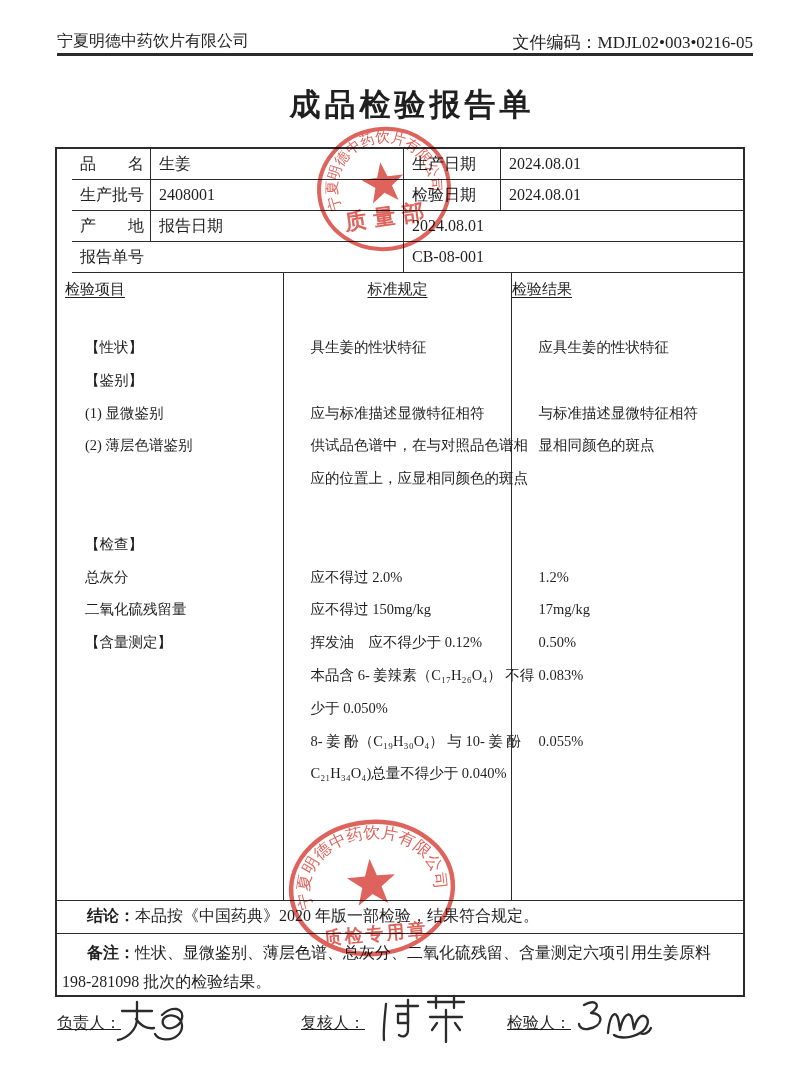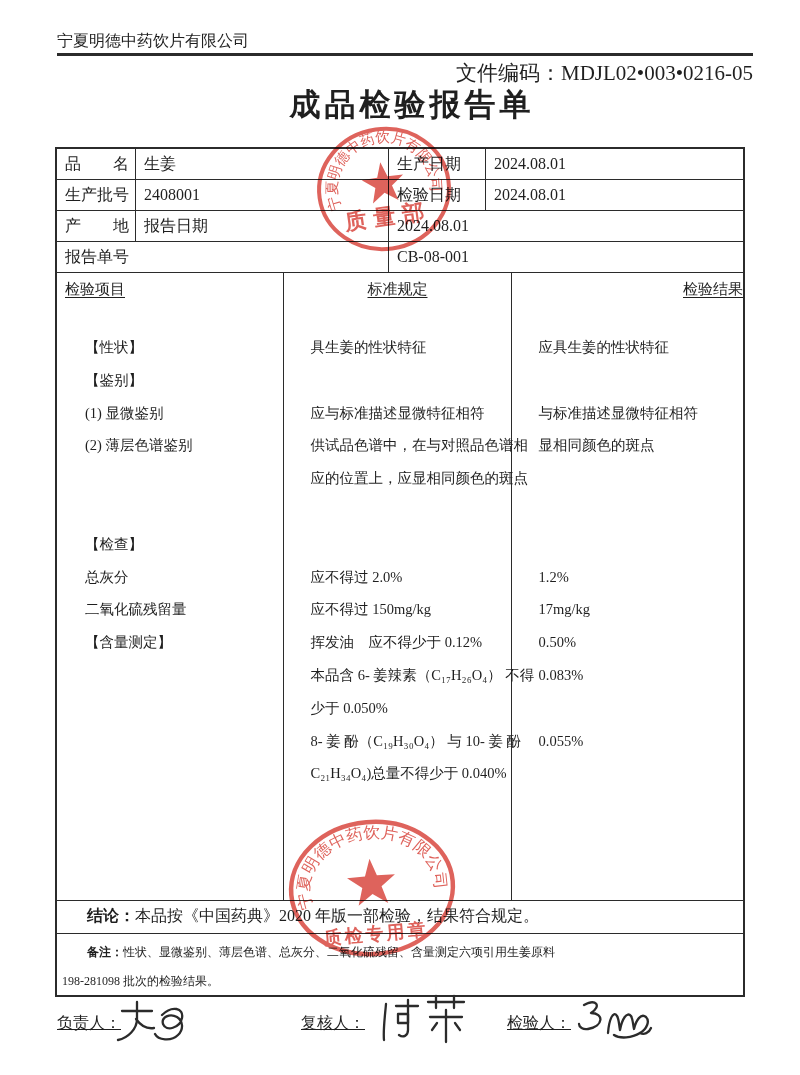--- a/index.html
+++ b/index.html
@@ -3,44 +3,44 @@
 <meta charset="utf-8">
 <style>
   html,body{margin:0;padding:0;}
   body{
     width:800px;height:1075px;position:relative;background:#ffffff;
     font-family:"Liberation Serif","DejaVu Serif",serif;color:#1f1f1f;overflow:hidden;
   }
   .abs{position:absolute;}
   
   .hdr-left{left:57px;top:31px;font-size:16px;white-space:nowrap;}
-  .hdr-right{right:47px;top:31px;font-size:21px;white-space:nowrap;margin-top:28px;}
+  .hdr-right{right:47px;top:31px;font-size:17px;white-space:nowrap;}
   .hdr-rule{left:57px;top:53px;width:696px;height:2.5px;background:#2b2b2b;}
   .title{left:12px;top:84px;width:800px;text-align:center;font-size:31px;font-weight:bold;letter-spacing:4px;}
   
   .frame{left:55px;top:147px;width:690px;border:2px solid #2b2b2b;box-sizing:border-box;}
   .info-row{display:grid;grid-template-columns:78px 253px 97px 258px;height:31px;
-    border-bottom:1.5px solid #2b2b2b;box-sizing:border-box;font-size:16px;}
+    border-bottom:1.5px solid #2b2b2b;box-sizing:border-box;font-size:16px;margin-left:15px;}
   .info-row.report{grid-template-columns:331px 355px;}
   .ic{display:flex;align-items:center;padding-left:8px;box-sizing:border-box;
     border-left:1.5px solid #2b2b2b;white-space:nowrap;overflow:visible;}
   .ic:first-child{border-left:none;}
   
   .main{position:relative;height:627px;box-sizing:border-box;font-size:14.5px;}
   .vd{position:absolute;top:0;bottom:0;width:1.5px;background:#2b2b2b;}
   .vd1{left:225.5px;}.vd2{left:453.5px;}
   .mh{position:absolute;top:7px;font-size:15px;text-decoration:underline;text-underline-offset:3px;white-space:nowrap;}
-  .mh1{left:8px;}.mh2{left:227px;width:227px;text-align:center;}.mh3{left:455px;width:231px;text-align:right;text-decoration:underline;}
+  .mh1{left:8px;}.mh2{left:227px;width:227px;text-align:center;}.mh3{left:455px;width:231px;text-align:left;text-decoration:underline;}
   .mrows{position:absolute;top:64px;left:0;width:686px;padding-left:20px;}
   .mrow{display:grid;grid-template-columns:225.5px 228px 232.5px;height:32.8px;}
   .mc{padding-left:8px;white-space:nowrap;line-height:20px;box-sizing:border-box;overflow:visible;}
   
   .concl{height:33px;border-top:1.5px solid #2b2b2b;box-sizing:border-box;font-size:16px;
     line-height:30px;padding-left:30px;white-space:nowrap;}
-  .remark{height:62px;border-top:1.5px solid #2b2b2b;box-sizing:border-box;font-size:12px;padding:4px 6px 0 5px;}
+  .remark{height:62px;border-top:1.5px solid #2b2b2b;box-sizing:border-box;font-size:16px;padding:4px 6px 0 5px;}
   .remark .l1{padding-left:25px;line-height:29px;white-space:nowrap;}
   .remark .l2{line-height:29px;white-space:nowrap;}
   b{font-weight:bold;}
   
   .sig-label{top:1013px;font-size:16px;white-space:nowrap;text-decoration:underline;}
   .sig{stroke:#2b2b2b;stroke-width:2.3;fill:none;stroke-linecap:round;stroke-linejoin:round;}
   
   .stamp{mix-blend-mode:multiply;opacity:0.85;}
   .stamp text{font-family:"Liberation Serif","DejaVu Serif",serif;}
 </style>

